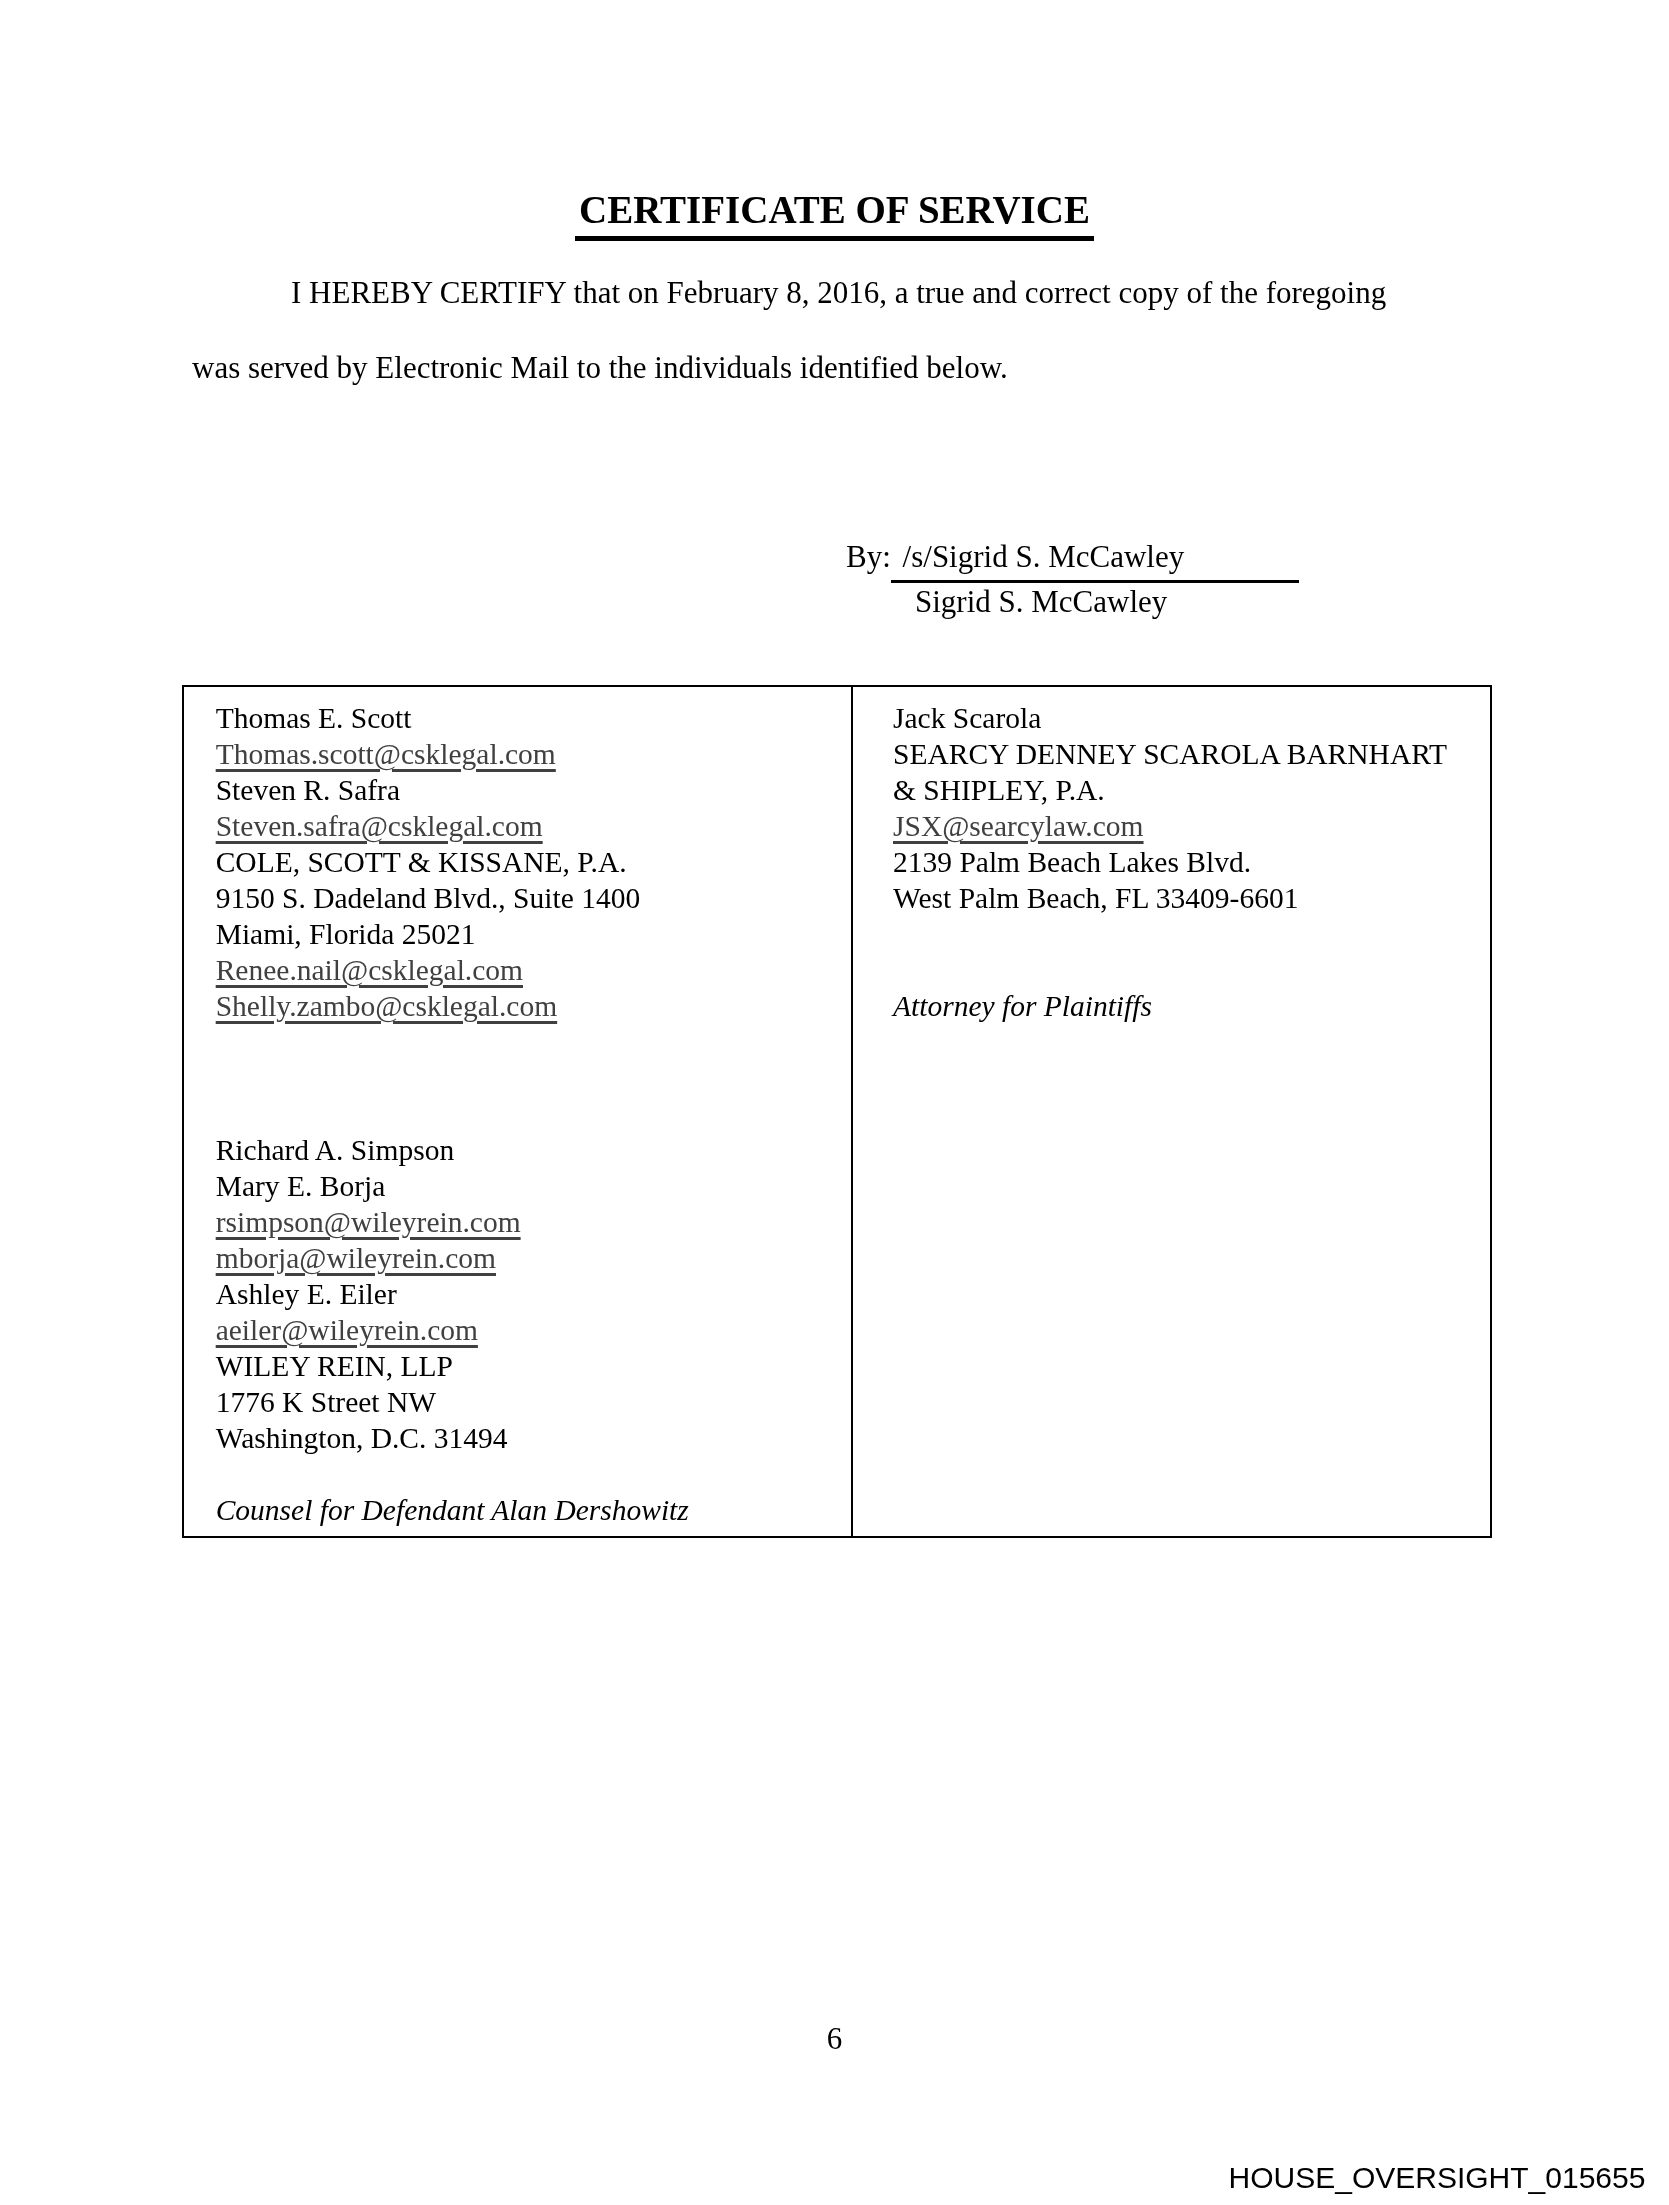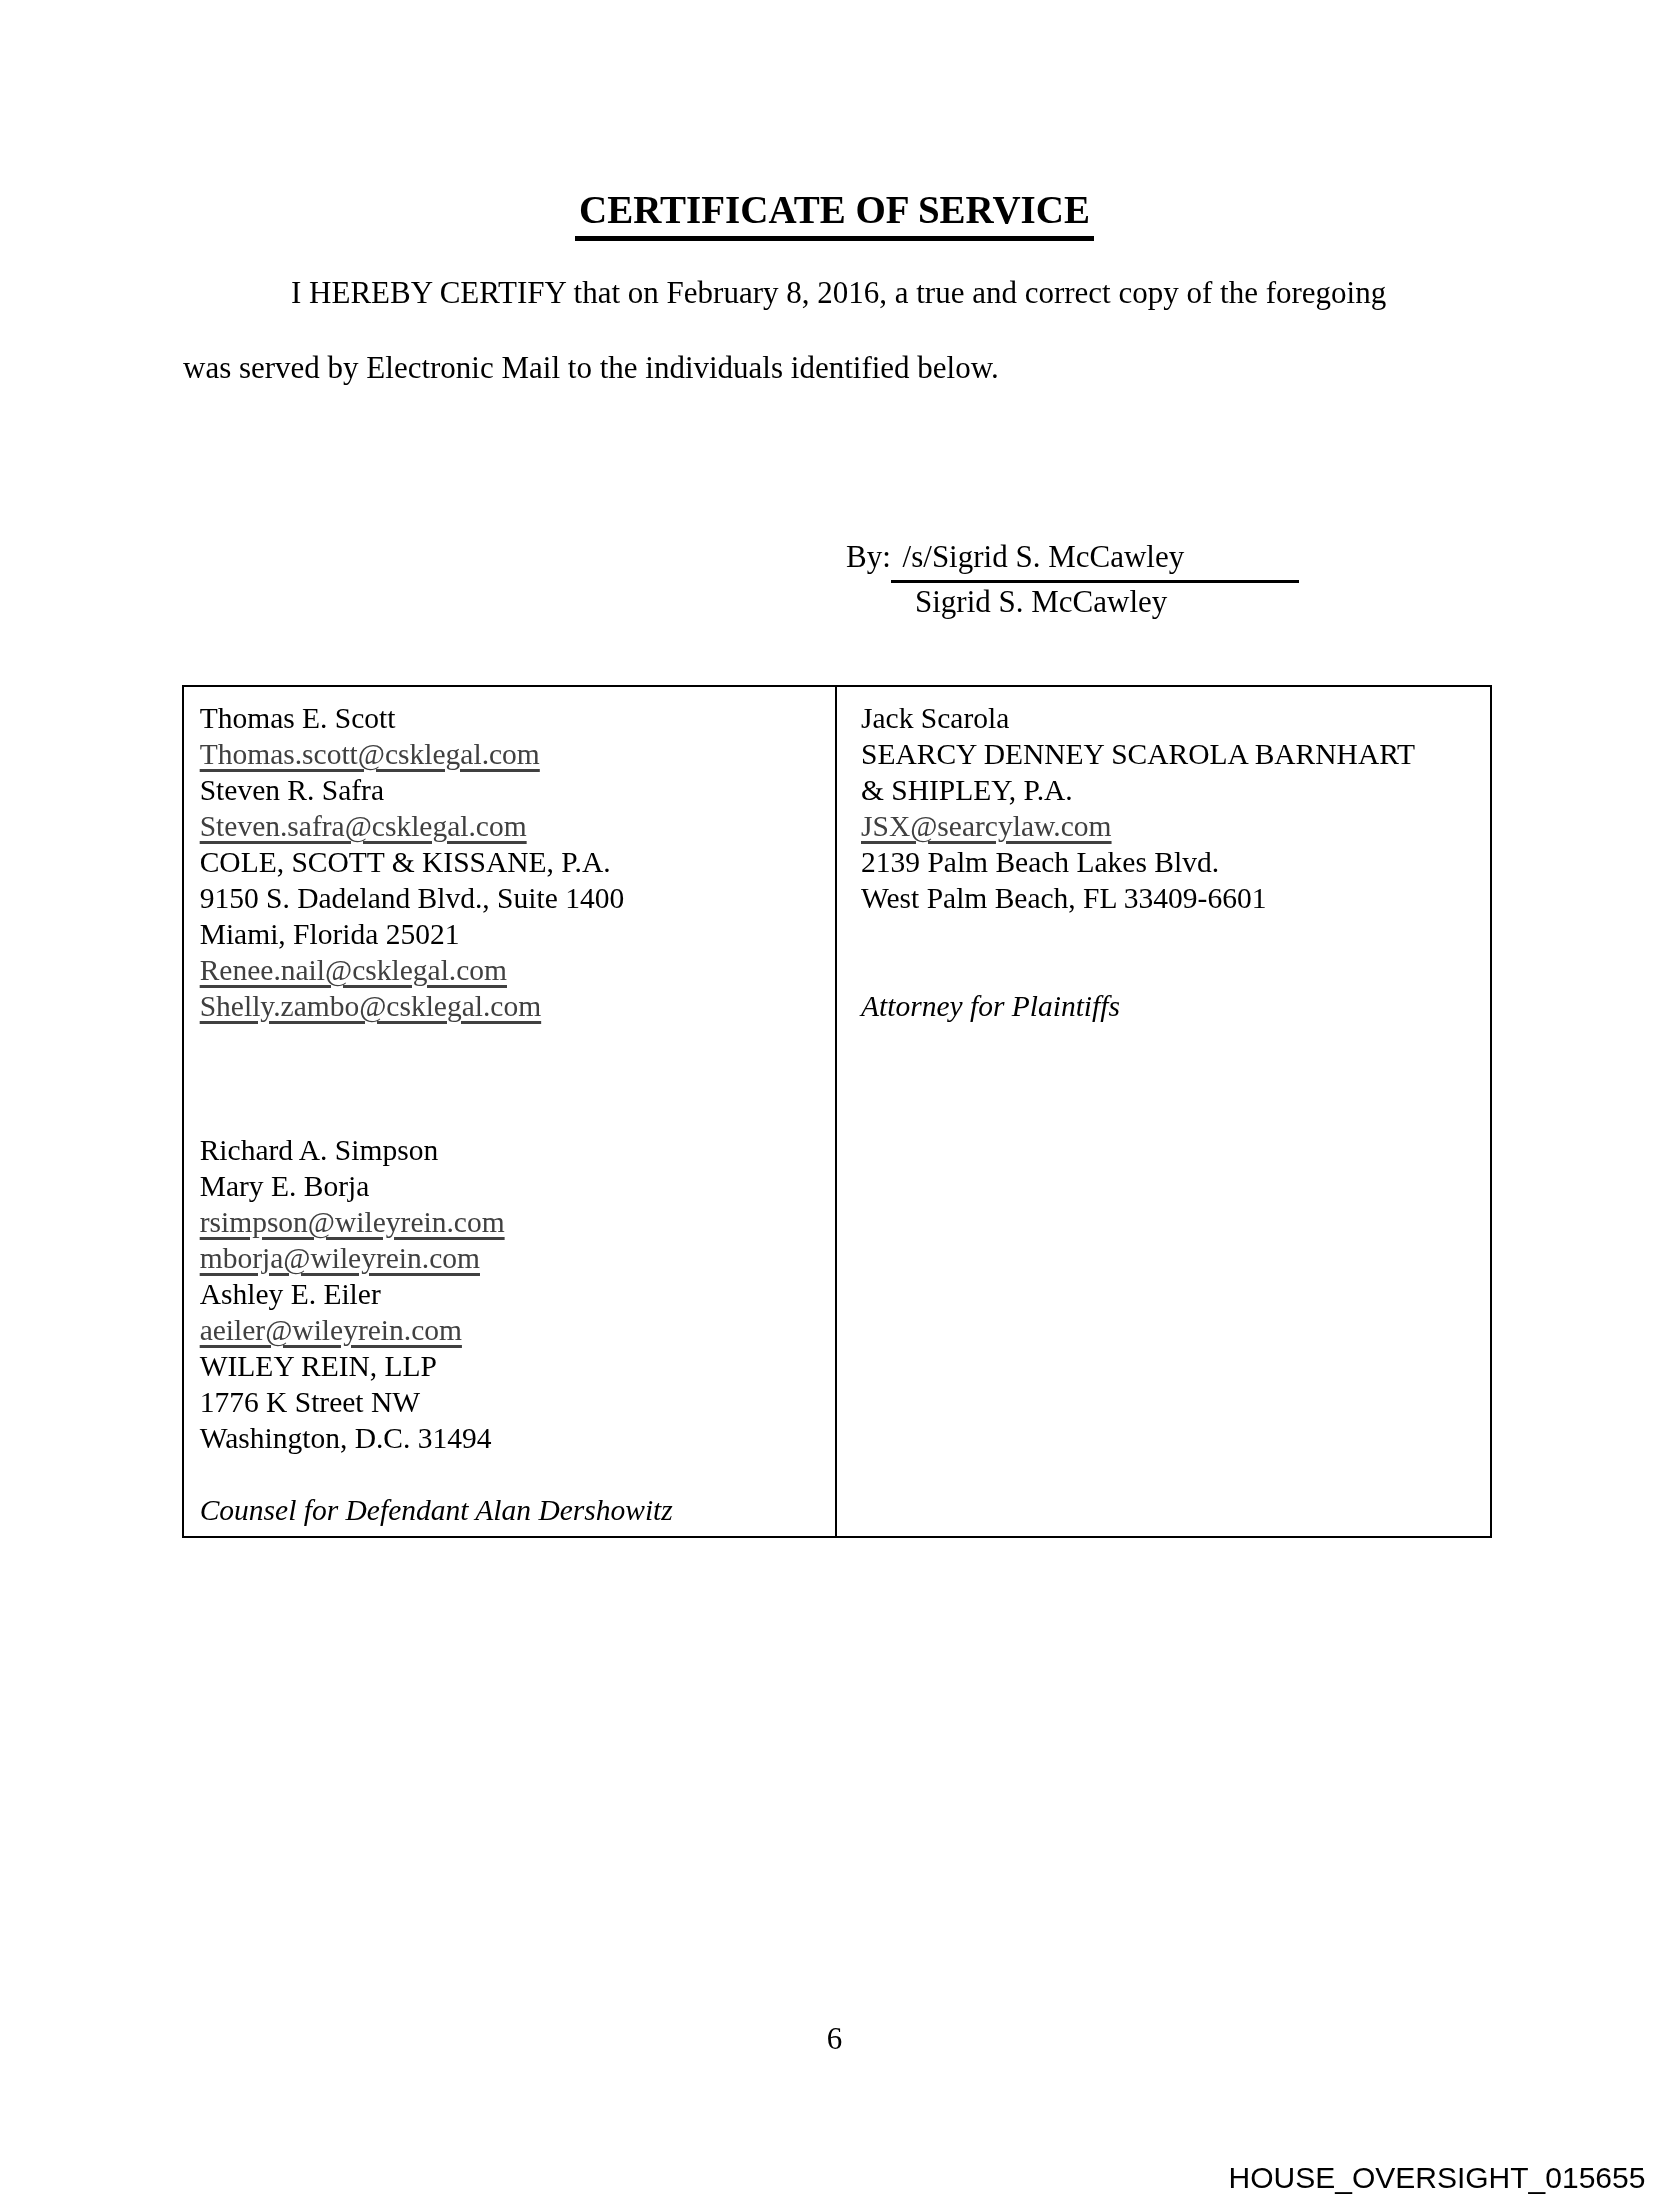--- a/index.html
+++ b/index.html
@@ -20,21 +20,21 @@
     font-weight: bold;
     font-size: 39px;
     line-height: 42px;
     border-bottom: 5.2px solid #000;
     padding: 0 3.9px 5.2px 3.9px;
   }
 
   
   .para-line { font-size: 31px; line-height: 37px; white-space: nowrap; }
   #para-line-1 { top: 274px; left: 291px; }
-  #para-line-2 { top: 349px; left: 183px; }
+  #para-line-2 { top: 349px; left: 192px; }
   .bold { font-weight: normal; }
 
   
   #sig-by-line { top: 539px; left: 846px; font-size: 31px; white-space: nowrap; }
   #sig-underline {
     display: inline-block;
     border-bottom: 3.3px solid #000;
     padding: 0 115px 5.2px 11.8px;
   }
   #sig-name-line { top: 584px; left: 915px; font-size: 31px; white-space: nowrap; }
@@ -45,20 +45,21 @@
     border: 2.6px solid #000;
     display: flex;
     box-sizing: border-box;
     background: #fff;
   }
   .cell {
     padding: 13px 15.7px 7.9px 15.7px;
     font-size: 29.5px;
     line-height: 36px;
     box-sizing: border-box;
+    margin-left: 16px;
   }
   .cell-left { width: 653px; border-right: 2.6px solid #000; }
   .cell-right { flex: 1; padding-left: 24px; }
   .line { height: 36px; white-space: nowrap; }
   .line.italic { font-style: italic; }
   .email {
     color: #404040;
     text-decoration: underline;
     text-decoration-thickness: 2.6px;
     text-underline-offset: 4.6px;

